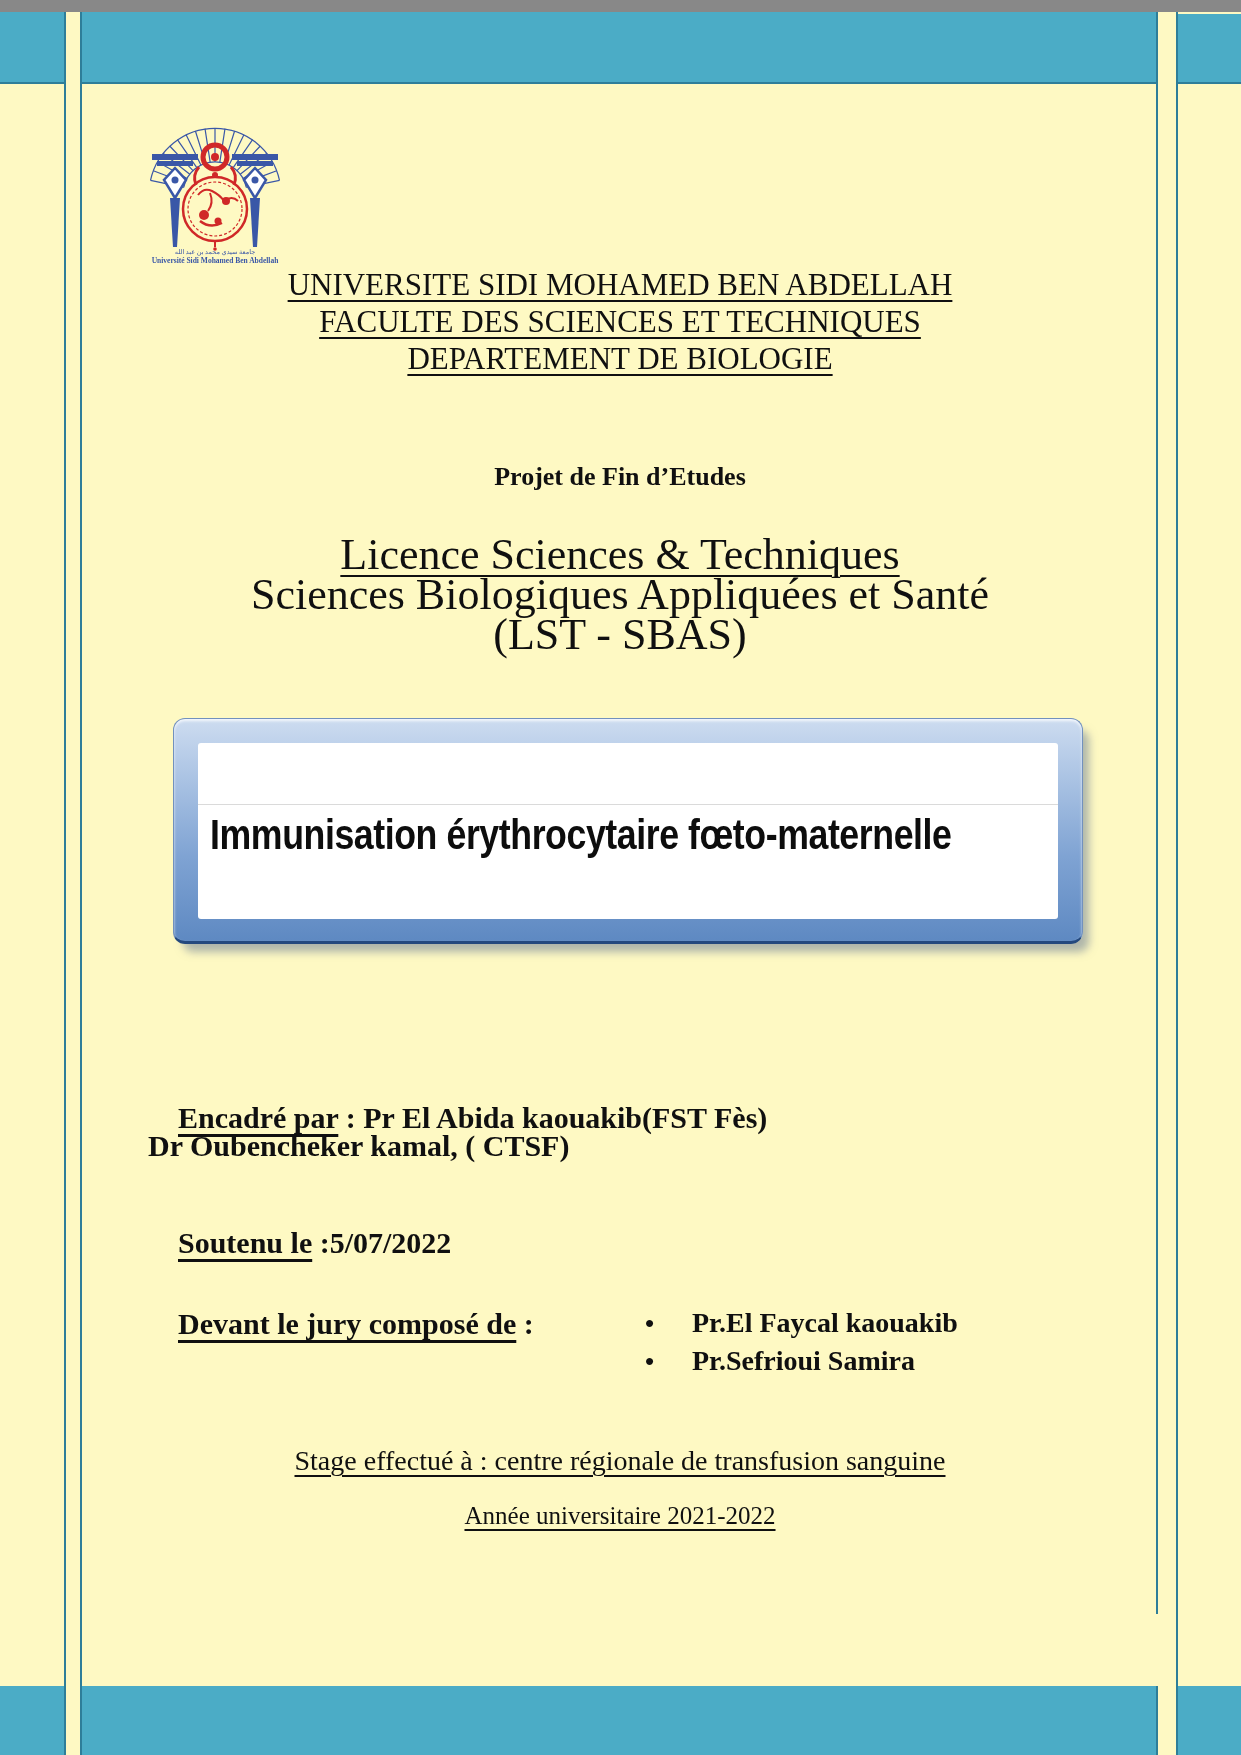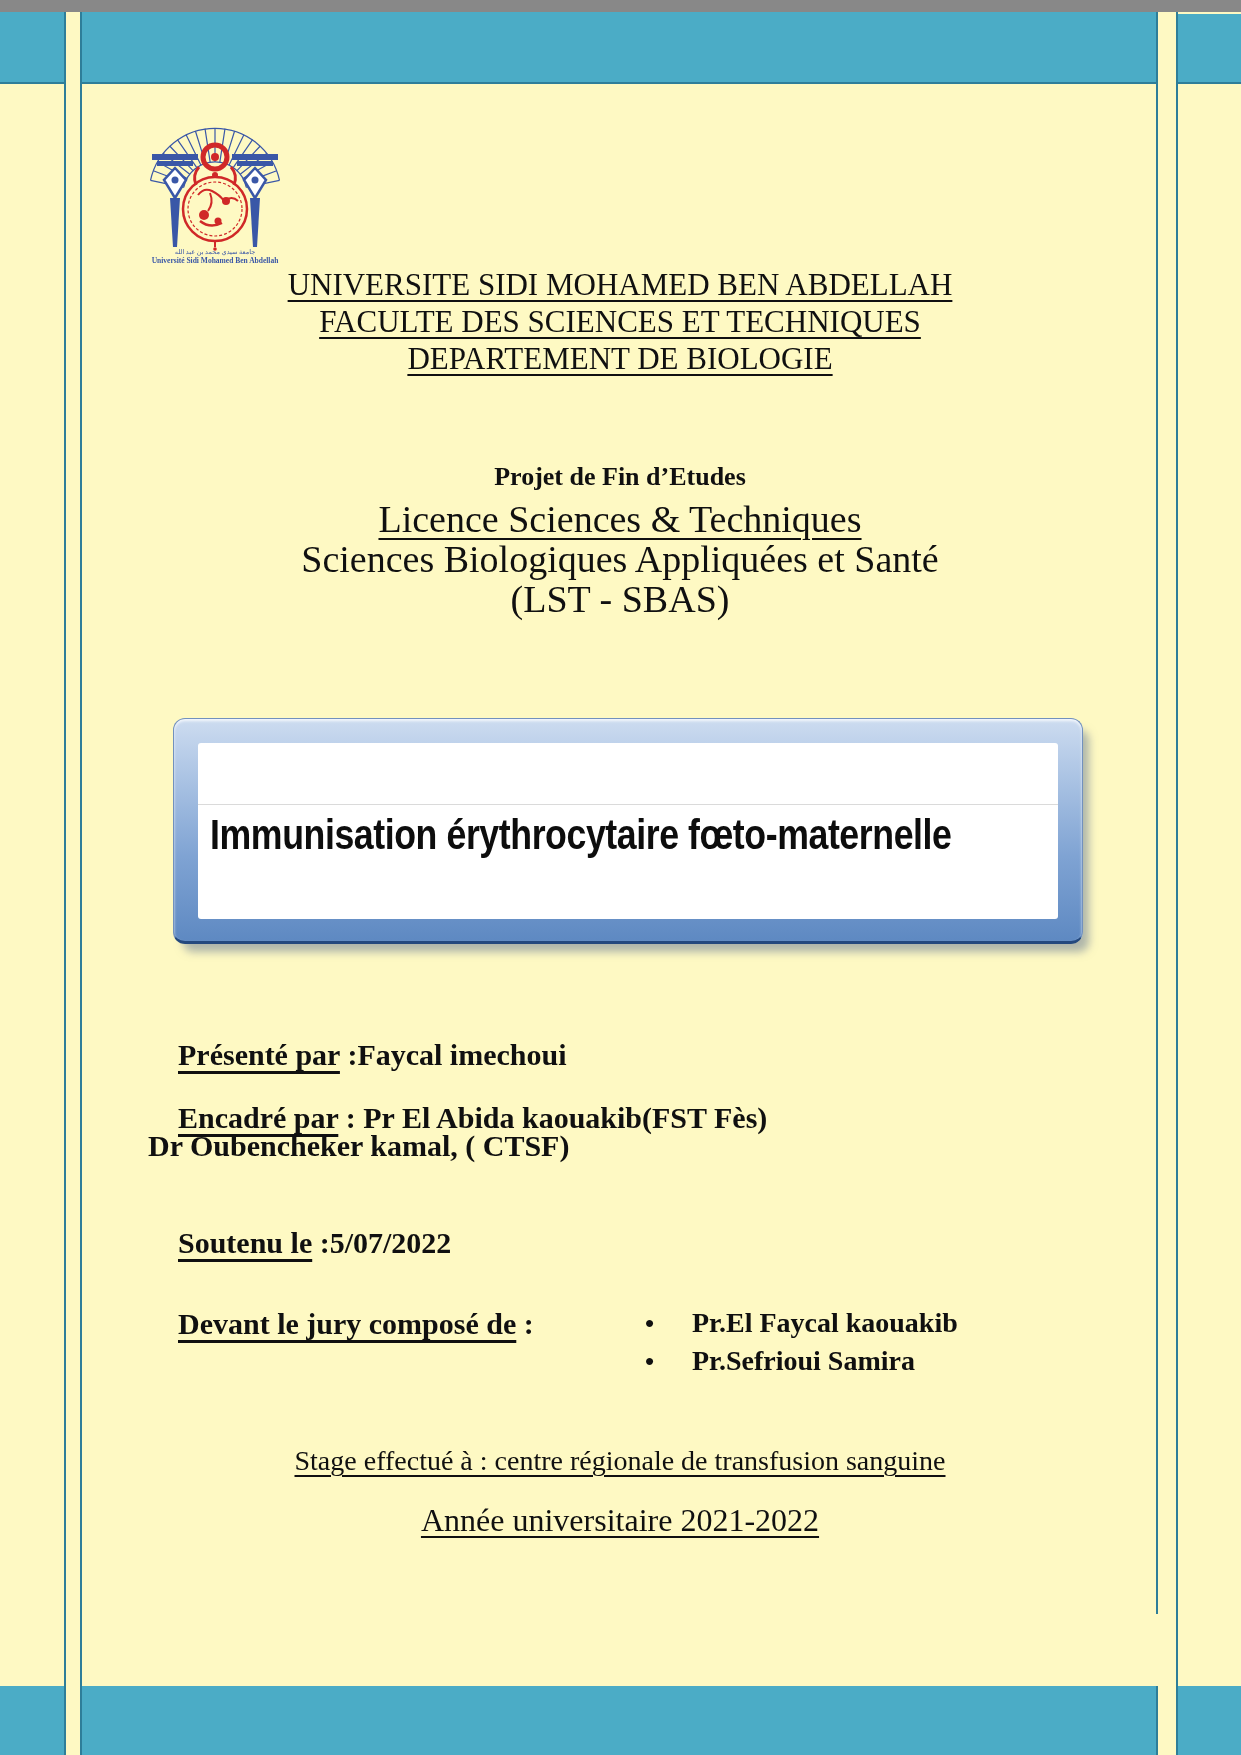--- a/index.html
+++ b/index.html
@@ -28,21 +28,21 @@
   .vline-strip-right{left:1176px;top:0;height:1751px;}
 
   
   .logo{position:absolute;left:140px;top:85px;width:150px;height:170px;}
 
   
   .col{position:absolute;left:148px;width:944px;text-align:center;}
   .uni-block{top:254px;font-size:31px;line-height:37px;}
   .uni-block div{text-decoration:underline;text-underline-offset:5px;text-decoration-thickness:2px;}
   .projet{top:450px;font-size:26px;font-weight:bold;}
-  .licence-block{top:487px;font-size:38px;line-height:40px;}
+  .licence-block{top:523px;font-size:44px;line-height:40px;}
   .licence-block .u{text-decoration:underline;text-underline-offset:6px;text-decoration-thickness:2px;}
 
   
   .title-box{
     position:absolute;left:173px;top:706px;width:908px;height:222px;
     border-radius:12px;
     background:linear-gradient(180deg,#cddcf0 0%,#a9c2e3 28%,#7fa3d3 62%,#5e89c2 100%);
     border:1px solid #7291bd;
     border-bottom:3px solid #24497e;
     box-shadow:8px 10px 8px -2px rgba(110,125,150,.55), inset 0 2px 3px rgba(255,255,255,.8);
@@ -69,21 +69,21 @@
   .l-encadre {top:1055px;}
   .l-dr      {top:1117px;}
   .l-soutenu {top:1180px;}
   .l-devant  {top:1261px;}
 
   .jury{position:absolute;left:645px;top:1292px;font-size:28px;font-weight:bold;}
   .jury-row{display:flex;align-items:baseline;line-height:37px;}
   .jury-row .bullet{width:47px;font-size:26px;}
 
   .stage{top:1433px;font-size:28px;}
-  .annee{top:1490px;font-size:32px;}
+  .annee{top:1490px;font-size:25px;}
   .stage span,.annee span{text-decoration:underline;text-underline-offset:5px;text-decoration-thickness:1.5px;}
 </style>
 </head>
 <body>
 
 <div class="page">
 
   <div class="band teal band-top-left"></div>
   <div class="band teal band-top-main"></div>
   <div class="band teal band-top-right"></div>
@@ -150,23 +150,20 @@
     <div>Sciences Biologiques Appliquées et Santé</div>
     <div>(LST - SBAS)</div>
   </div>
 
   <div class="title-box">
     <div class="title-box-inner"></div>
     <div class="title-box-line"></div>
     <div class="box-title">Immunisation érythrocytaire fœto-maternelle</div>
   </div>
 
-  <div class="line l-presente">
-    <span class="u">Présenté par</span><span class="rest"> :Faycal imechoui</span>
-  </div>
   <div class="line l-encadre">
     <span class="u">Encadré par</span><span class="rest"> : Pr El Abida kaouakib(FST Fès)</span>
   </div>
   <div class="line l-dr">Dr Oubencheker kamal, ( CTSF)</div>
   <div class="line l-soutenu">
     <span class="u">Soutenu le</span><span class="rest"> :5/07/2022</span>
   </div>
   <div class="line l-devant">
     <span class="u">Devant le jury composé de</span><span class="rest"> :</span>
   </div>

